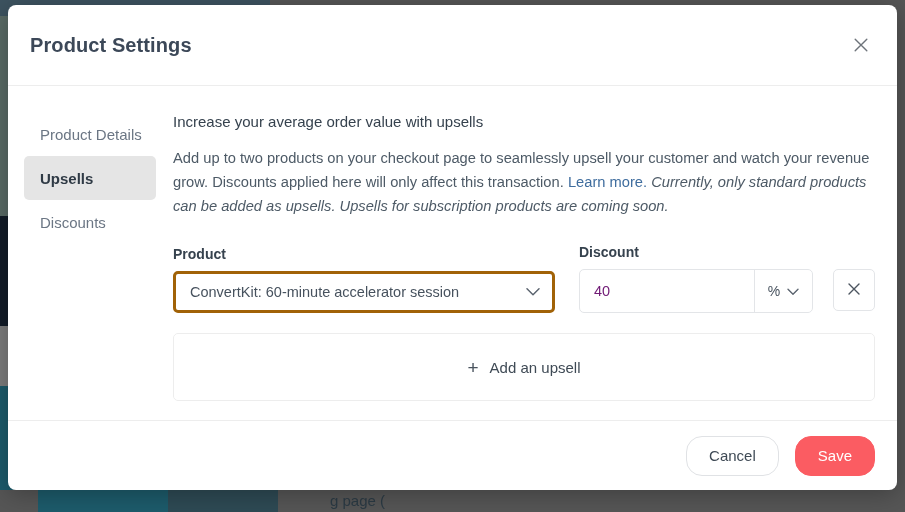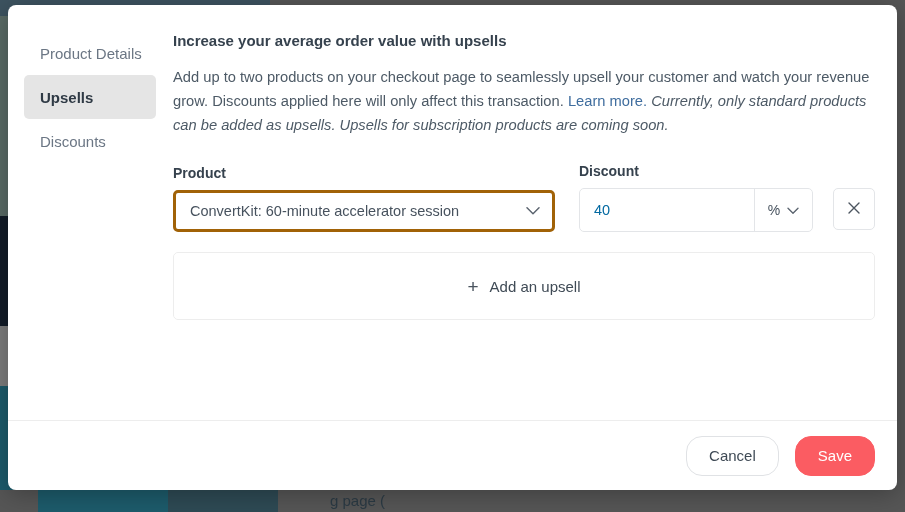--- a/index.html
+++ b/index.html
@@ -181,21 +181,21 @@
   
   .content {
     flex: 1 1 auto;
     padding-left: 17px;
     padding-right: 22px;
     box-sizing: border-box;
     min-width: 0;
   }
   .content-heading {
     font-size: 15px;
-    font-weight: bold;
+    font-weight: normal;
     color: #36424e;
     margin: 0 0 14px 0;
     line-height: 20px;
   }
   .content-paragraph {
     font-size: 14.7px;
     line-height: 24px;
     color: #4d5a66;
     margin: 0;
     max-width: 706px;
@@ -260,21 +260,21 @@
     border-radius: 5px;
     overflow: hidden;
     background: #fff;
   }
   .discount-input {
     width: 174px;
     border: none;
     outline: none;
     font-family: "Liberation Sans", sans-serif;
     font-size: 14.5px;
-    color: #0369a1;
+    color: #701a75;
     padding: 0 14px;
     box-sizing: border-box;
     background: transparent;
   }
   .unit-select {
     width: 58px;
     border-left: 1px solid #e3e5e8;
     display: flex;
     align-items: center;
     justify-content: center;
@@ -362,20 +362,28 @@
   <div class="bg-strip-teal"></div>
   <div class="bg-bottom-bar">
     <div class="bg-bottom-navy"></div>
     <div class="bg-bottom-navy2"></div>
   </div>
   <div class="bg-bottom-text">g page (</div>
 </div>
 
 <div id="modal">
 
+  <div class="modal-header">
+    <div class="modal-title">Product Settings</div>
+    <button class="close-button" aria-label="Close">
+      <svg width="16" height="16" viewBox="0 0 16 16" aria-hidden="true">
+        <path d="M2.2 2.2 L13.8 13.8 M13.8 2.2 L2.2 13.8" stroke="#6d737a" stroke-width="1.4" stroke-linecap="round" fill="none"></path>
+      </svg>
+    </button>
+  </div>
 
   <div class="modal-body">
 
     <nav class="sidebar">
       <div class="sidebar-item">
         <span>Product Details</span>
       </div>
       <div class="sidebar-item active">
         <span>Upsells</span>
       </div>

